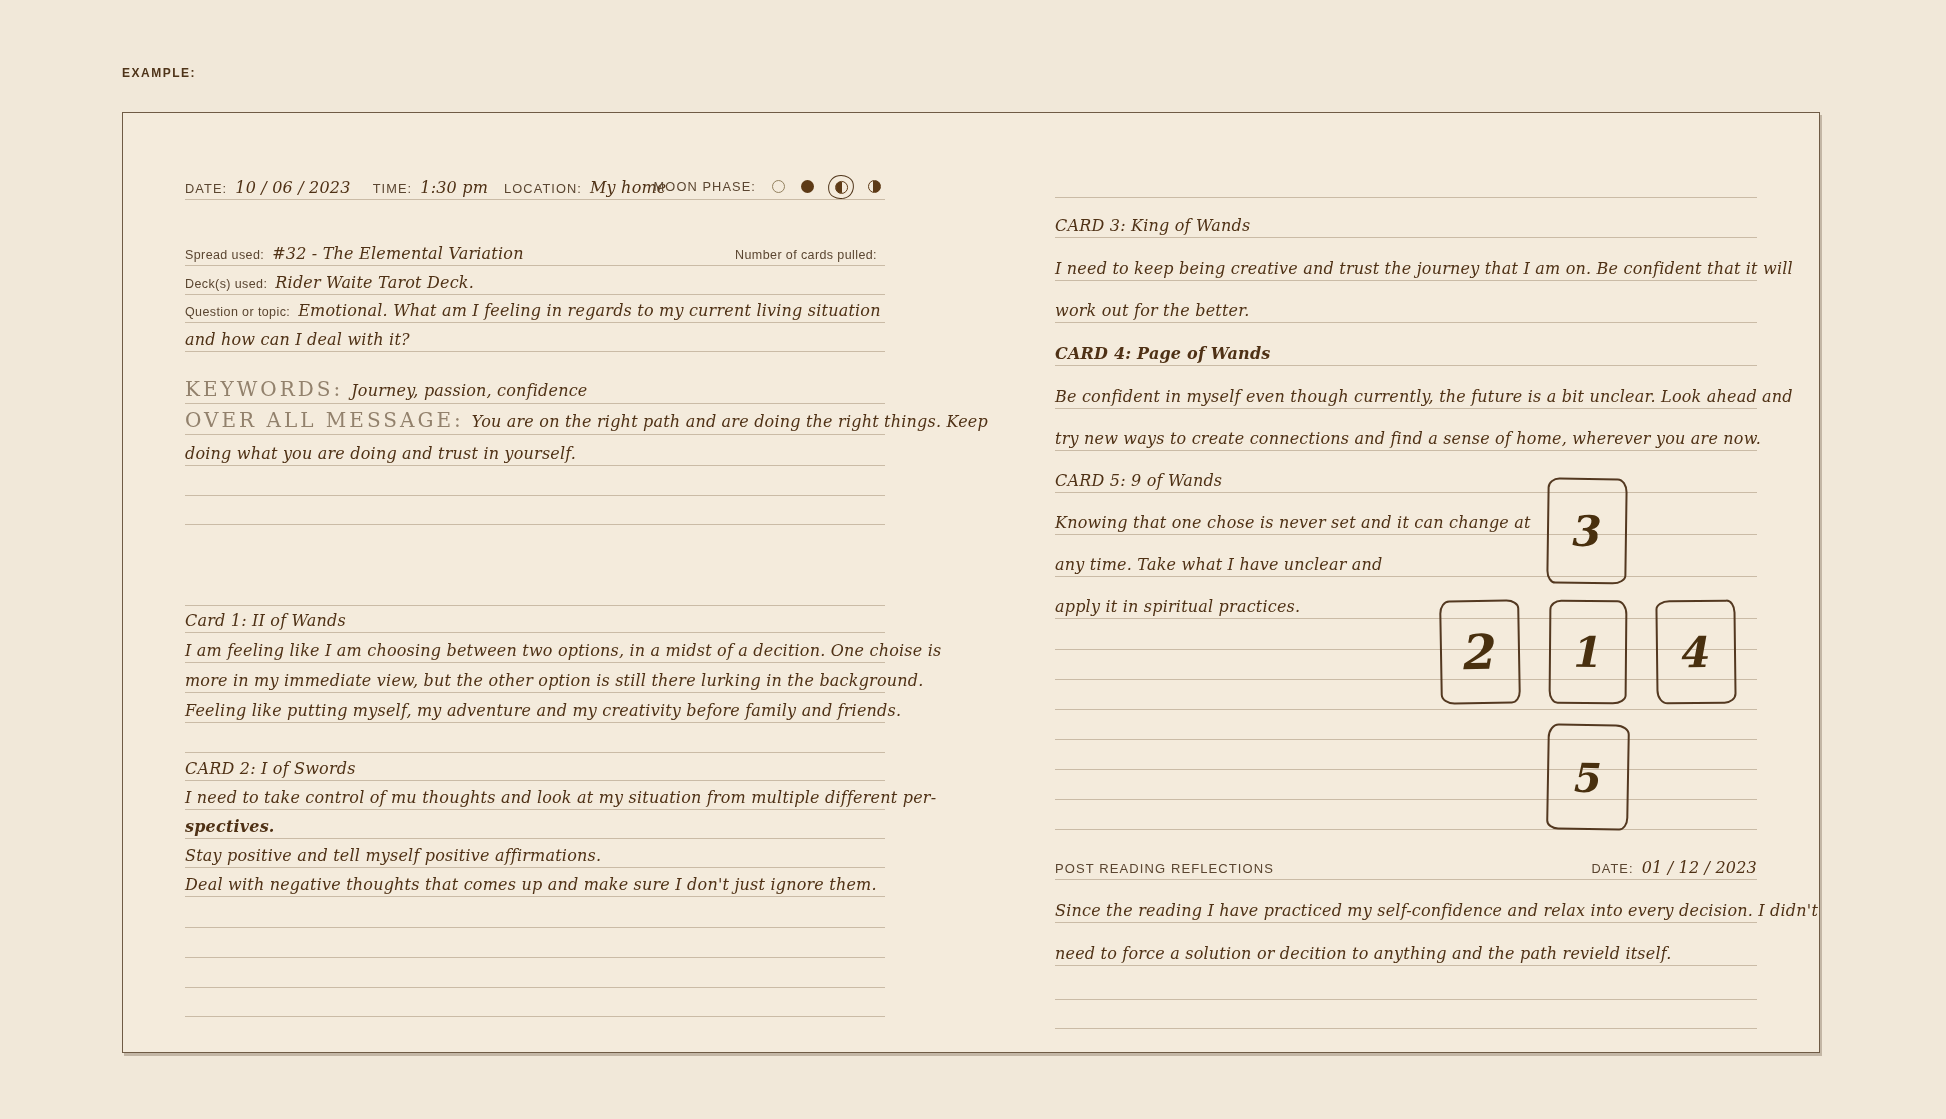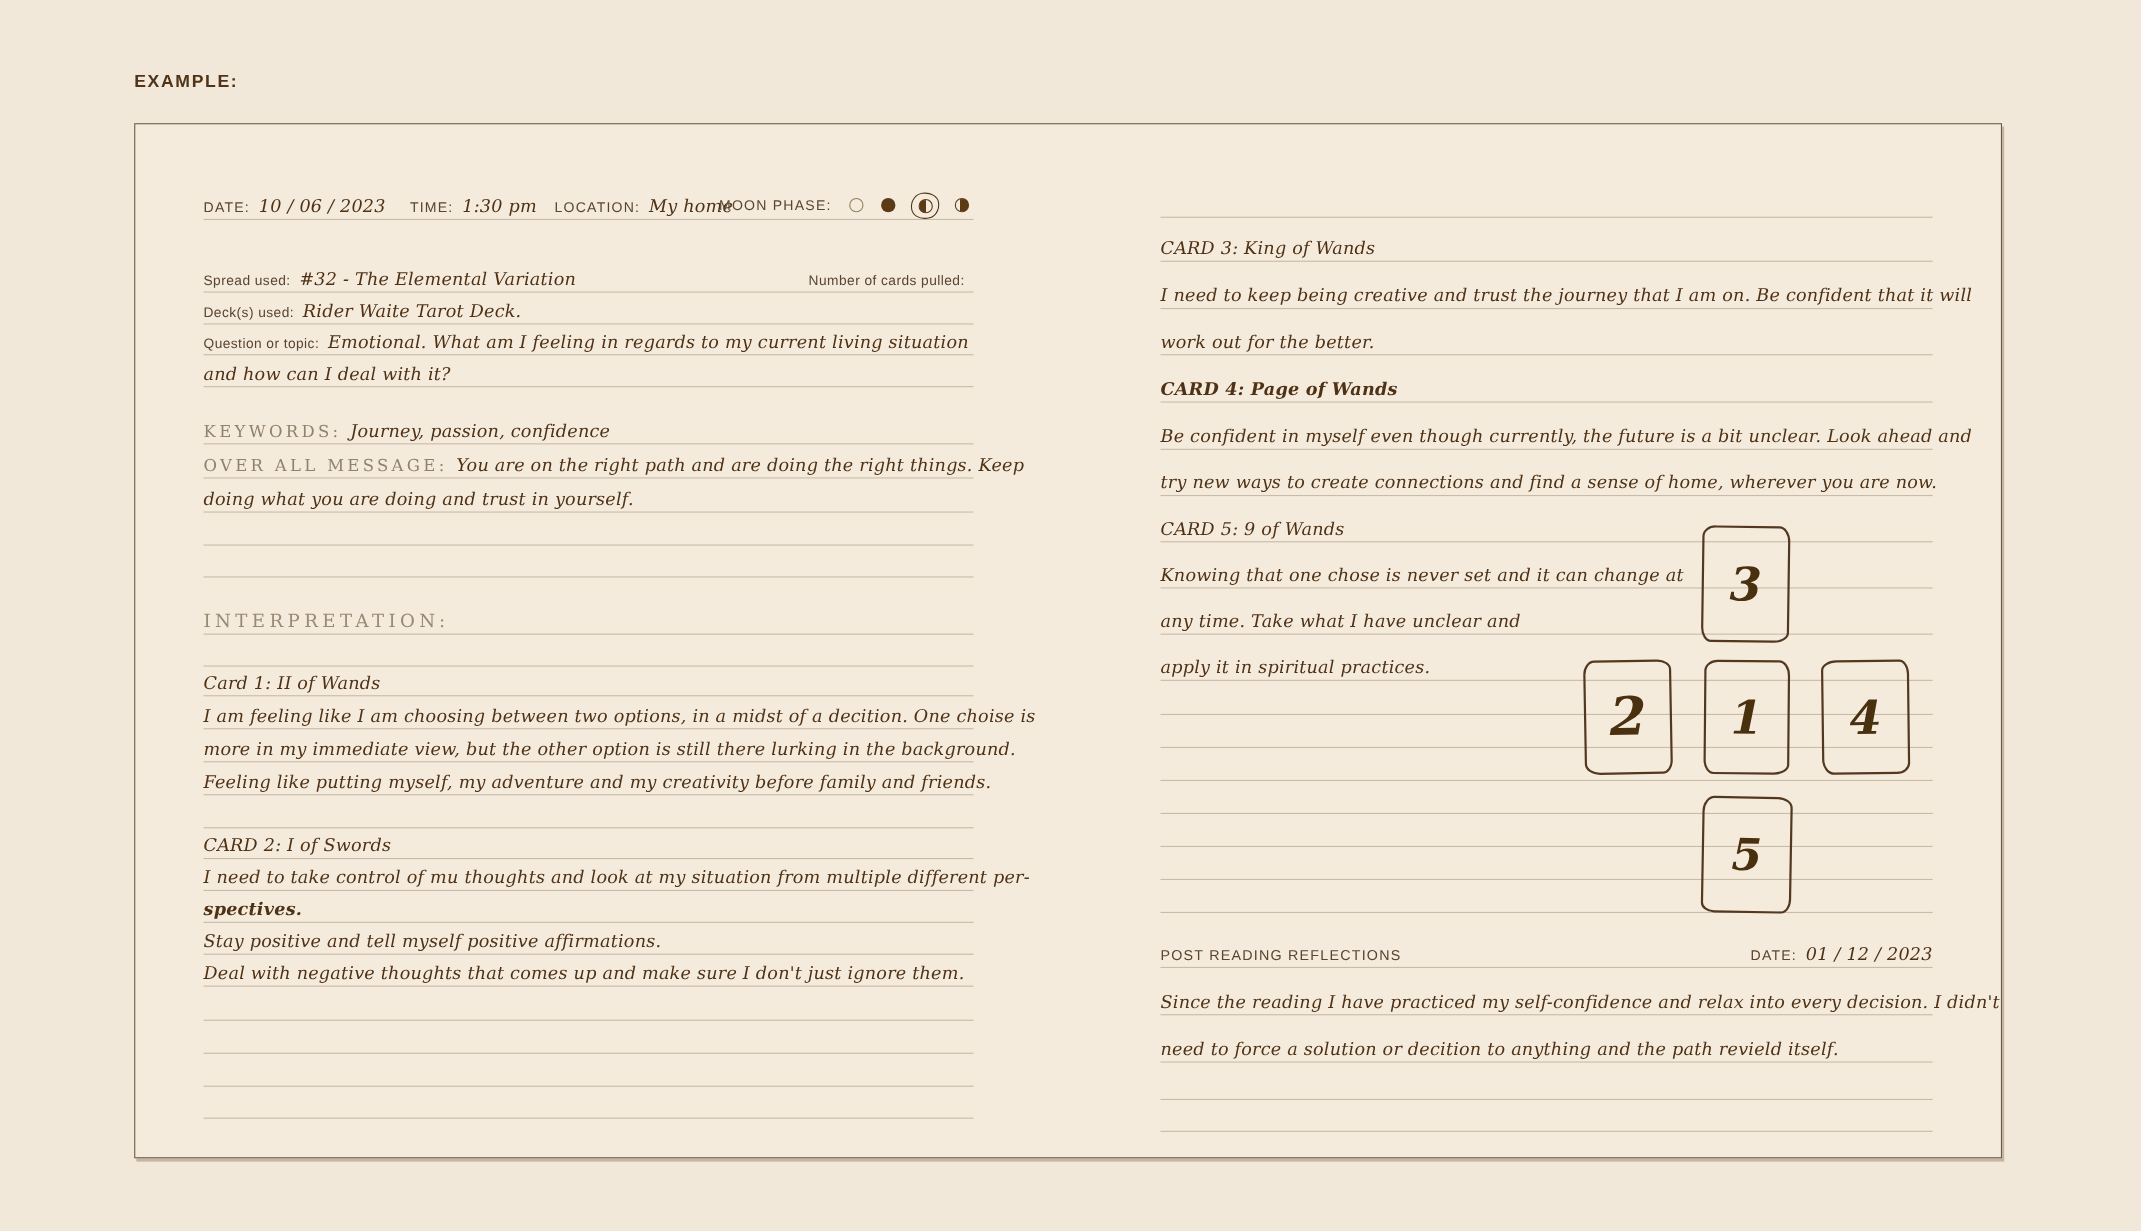--- a/index.html
+++ b/index.html
@@ -9,36 +9,36 @@
     --label:#5a4530;
     --head:#92816c;
     --line:#cabba6;
     --border:#6f5b45;
     --moon:#5d3a16;
   }
   *{margin:0;padding:0;box-sizing:border-box}
   html,body{width:1946px;height:1119px;overflow:hidden;background:var(--paper);
     font-family:"Liberation Sans",sans-serif;}
   .sheet{position:absolute;inset:0;}
-  .example{position:absolute;left:122px;top:66px;font-size:16px;font-weight:bold;
+  .example{position:absolute;left:122px;top:66px;font-size:12px;font-weight:bold;
     letter-spacing:1.5px;color:#4f3419;}
   .box{position:absolute;left:122px;top:112px;width:1698px;height:941px;
     border:1.5px solid var(--border);background:var(--paper-in);
     box-shadow:2px 3px 0 rgba(110,90,70,.35);}
   
   .row{position:absolute;border-bottom:1px solid var(--line);}
   .rc{position:absolute;left:0;right:0;bottom:2px;display:flex;align-items:baseline;
     gap:8px;white-space:nowrap;overflow:visible;}
   .bl{position:absolute;height:0;border-bottom:1px solid var(--line);}
   .lbl{font-family:"Liberation Sans",sans-serif;font-size:12.5px;color:var(--label);
     letter-spacing:.4px;}
   .lbl-sp{letter-spacing:1.1px;font-size:12.8px;}
   .hw{font-family:"DejaVu Serif",serif;font-style:italic;font-size:16px;color:var(--ink);
     letter-spacing:.2px;}
-  .hd{font-family:"DejaVu Serif",serif;font-size:15px;color:var(--head);letter-spacing:3px;}
+  .hd{font-family:"DejaVu Serif",serif;font-size:20px;color:var(--head);letter-spacing:3px;}
   .hd-lg{font-size:16.5px;letter-spacing:4px;color:#9a8974;}
   
   .moongroup{position:absolute;right:4px;bottom:5px;display:flex;align-items:center;gap:16px;}
   .moon{width:13px;height:13px;border-radius:50%;display:inline-block;}
   .moon-new{border:1.5px solid #93815f;background:transparent;}
   .moon-full{background:var(--moon);}
   .moon-fq{border:1px solid var(--moon);
     background:linear-gradient(90deg,var(--moon) 50%,var(--paper-in) 50%);}
   .moon-lq{border:1px solid var(--moon);
     background:linear-gradient(90deg,var(--paper-in) 32%,var(--moon) 32%);}
@@ -130,25 +130,20 @@
   </div>
   <div class="row" style="left:185px;top:435px;width:700px;height:31px;">
     <div class="rc">
         <span class="hw">doing what you are doing and trust in yourself.</span>
       </div>
   </div>
 
   <div class="bl" style="left:185px;top:495px;width:700px;"></div>
   <div class="bl" style="left:185px;top:524px;width:700px;"></div>
 
-  <div class="row" style="left:185px;top:541px;width:700px;height:36px;">
-    <div class="rc">
-        <span class="hd hd-lg">INTERPRETATION:</span>
-      </div>
-  </div>
   <div class="bl" style="left:185px;top:605px;width:700px;"></div>
 
   <div class="row" style="left:185px;top:603px;width:700px;height:30px;">
     <div class="rc">
         <span class="hw">Card 1: II of Wands</span>
       </div>
   </div>
   <div class="row" style="left:185px;top:633px;width:700px;height:30px;">
     <div class="rc">
         <span class="hw">I am feeling like I am choosing between two options, in a midst of a decition. One choise is</span>

